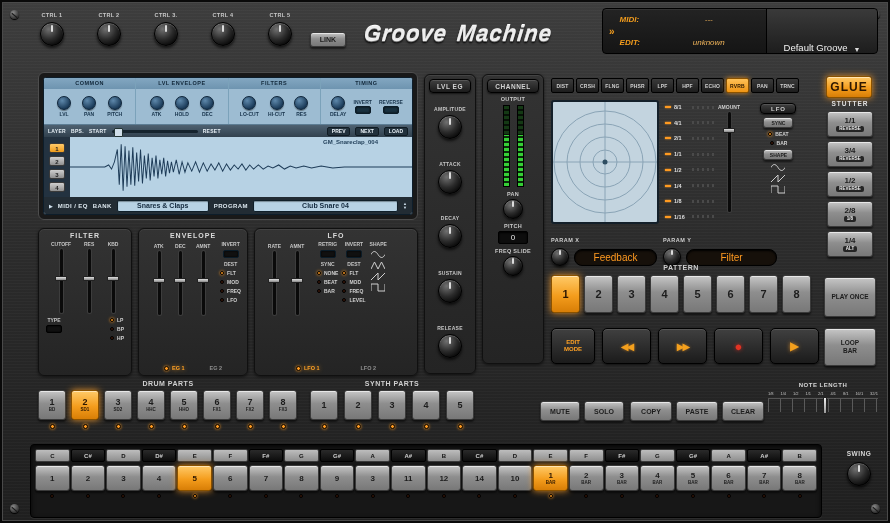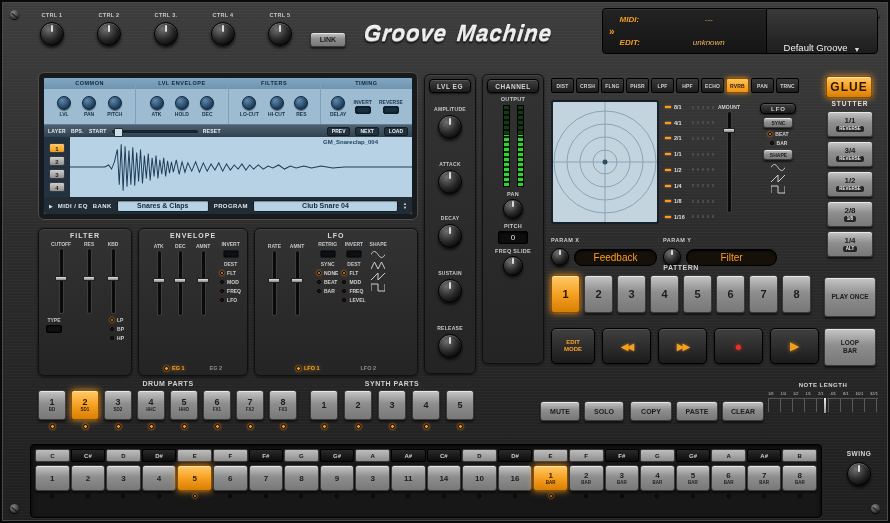--- a/index.html
+++ b/index.html
@@ -1107,48 +1107,48 @@
 
       <div class="step-col">
         <div class="note-tab sharp">A#</div>
         <div class="gbtn step-btn">
           <span class="step-num">11</span>
 
         </div>
         <span class="step-led"></span>
       </div>
 
+      <div class="step-col">
+        <div class="note-tab">B</div>
+        <div class="gbtn step-btn">
+          <span class="step-num">12</span>
+
+        </div>
+        <span class="step-led"></span>
+      </div>
 
 
       <div class="step-col">
         <div class="note-tab sharp">C#</div>
         <div class="gbtn step-btn">
           <span class="step-num">14</span>
 
         </div>
         <span class="step-led"></span>
       </div>
 
       <div class="step-col">
         <div class="note-tab">D</div>
         <div class="gbtn step-btn">
           <span class="step-num">10</span>
 
         </div>
         <span class="step-led"></span>
       </div>
 
-      <div class="step-col">
-        <div class="note-tab sharp">D#</div>
-        <div class="gbtn step-btn">
-          <span class="step-num">16</span>
-
-        </div>
-        <span class="step-led"></span>
-      </div>
 
       <div class="step-col">
         <div class="note-tab">E</div>
         <div class="gbtn step-btn on">
           <span class="step-num">1</span>
           <span class="step-sub">BAR</span>
         </div>
         <span class="step-led on"></span>
       </div>
 

